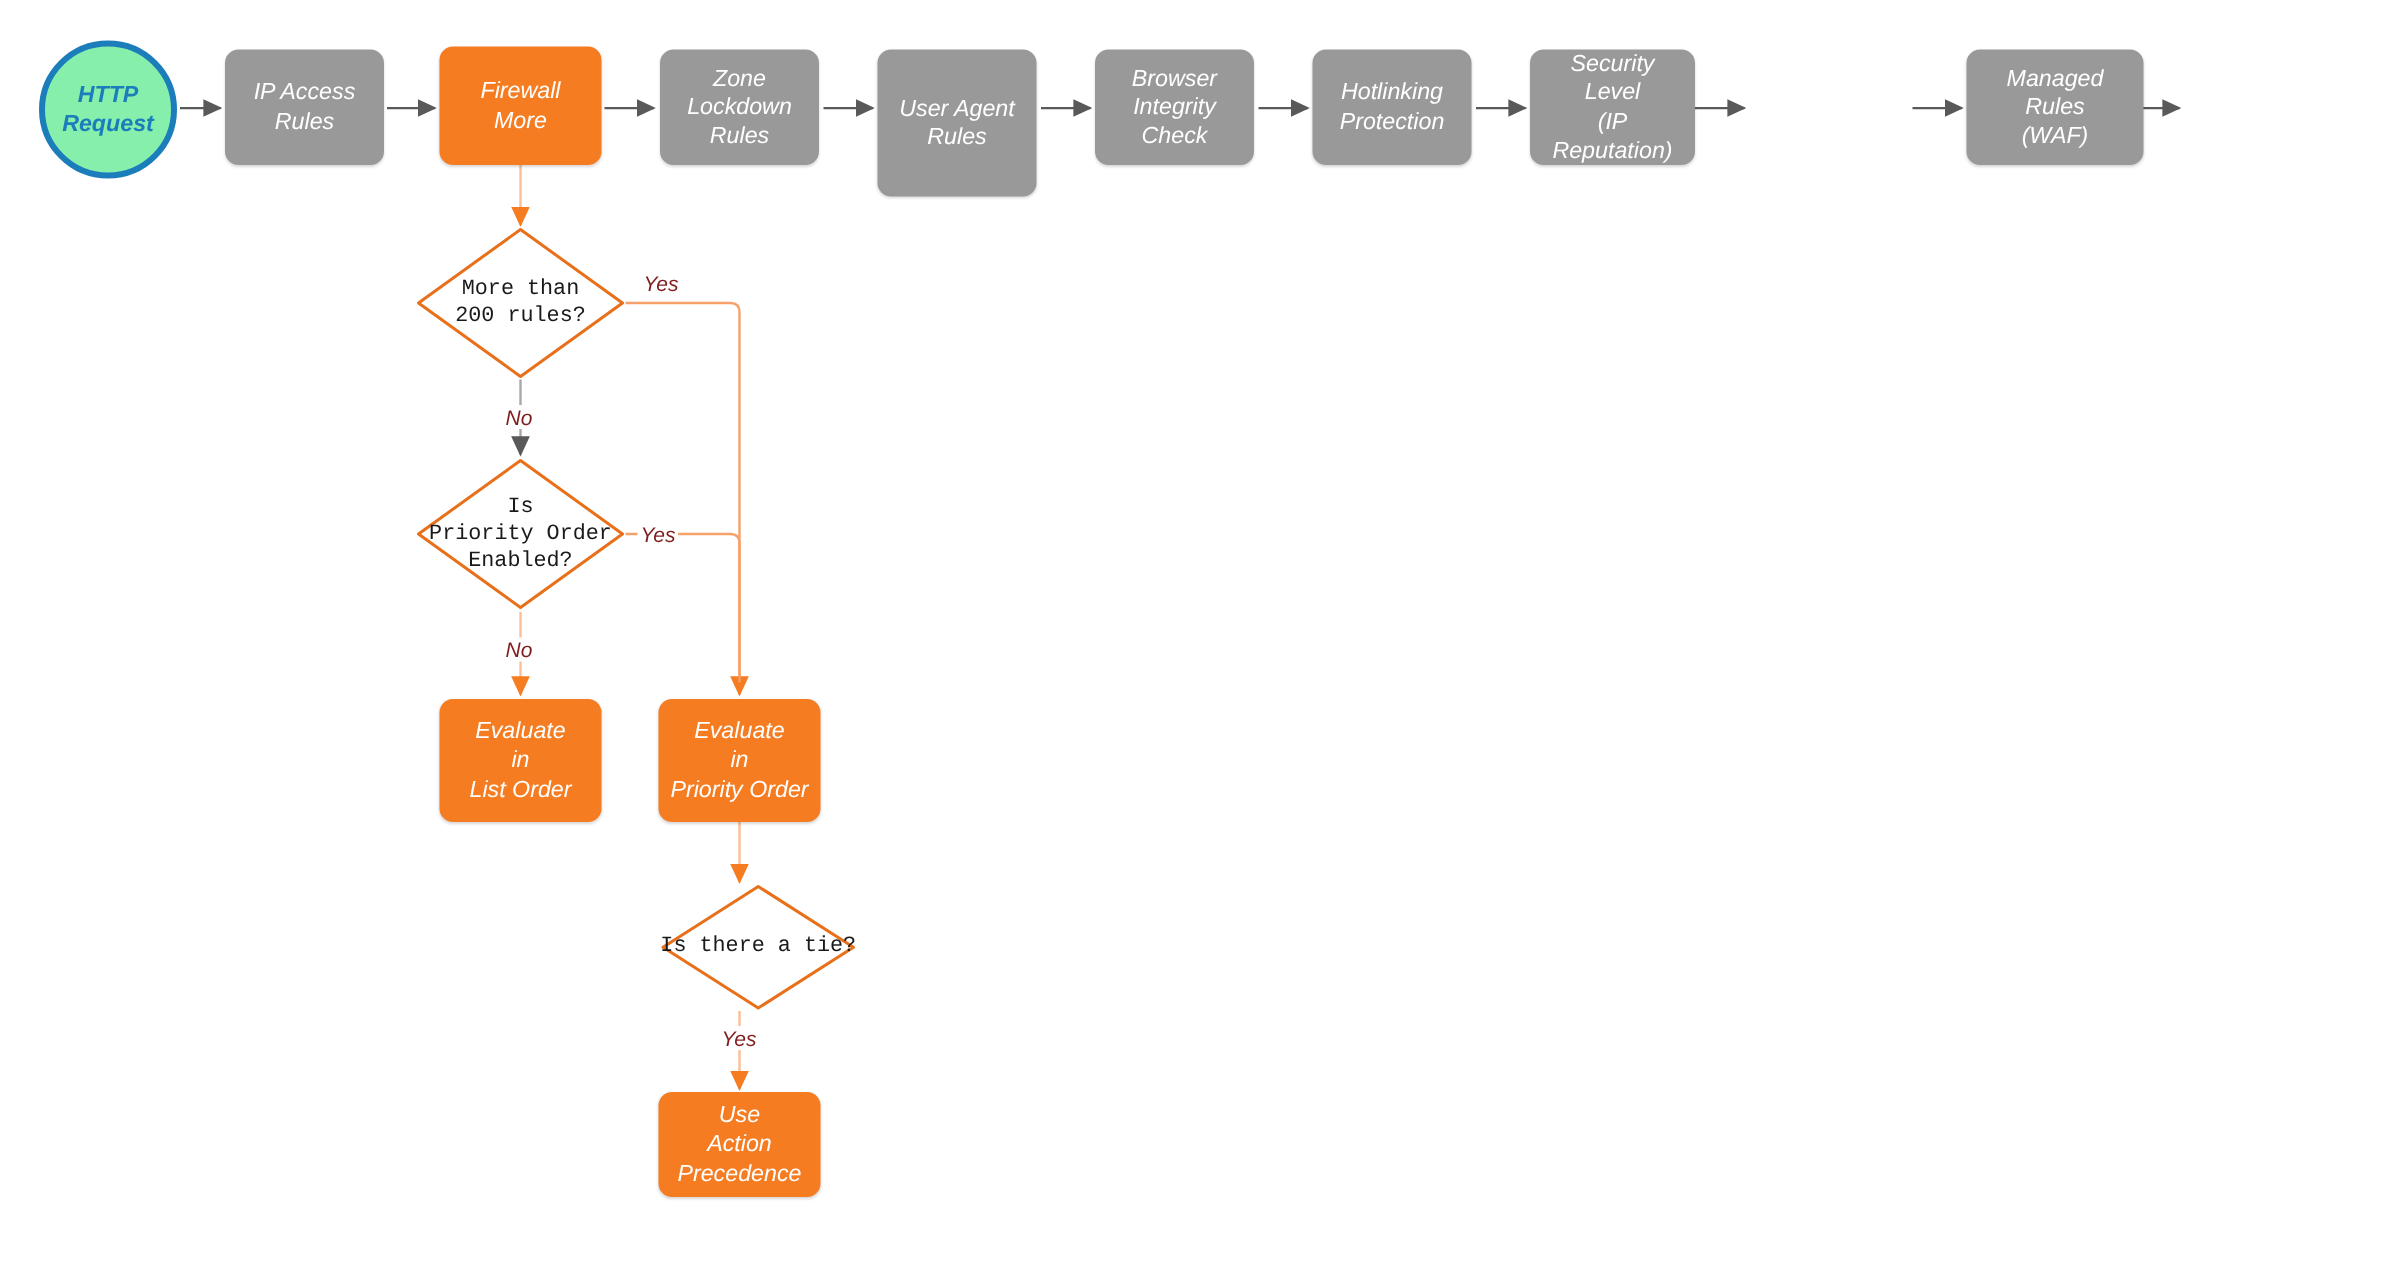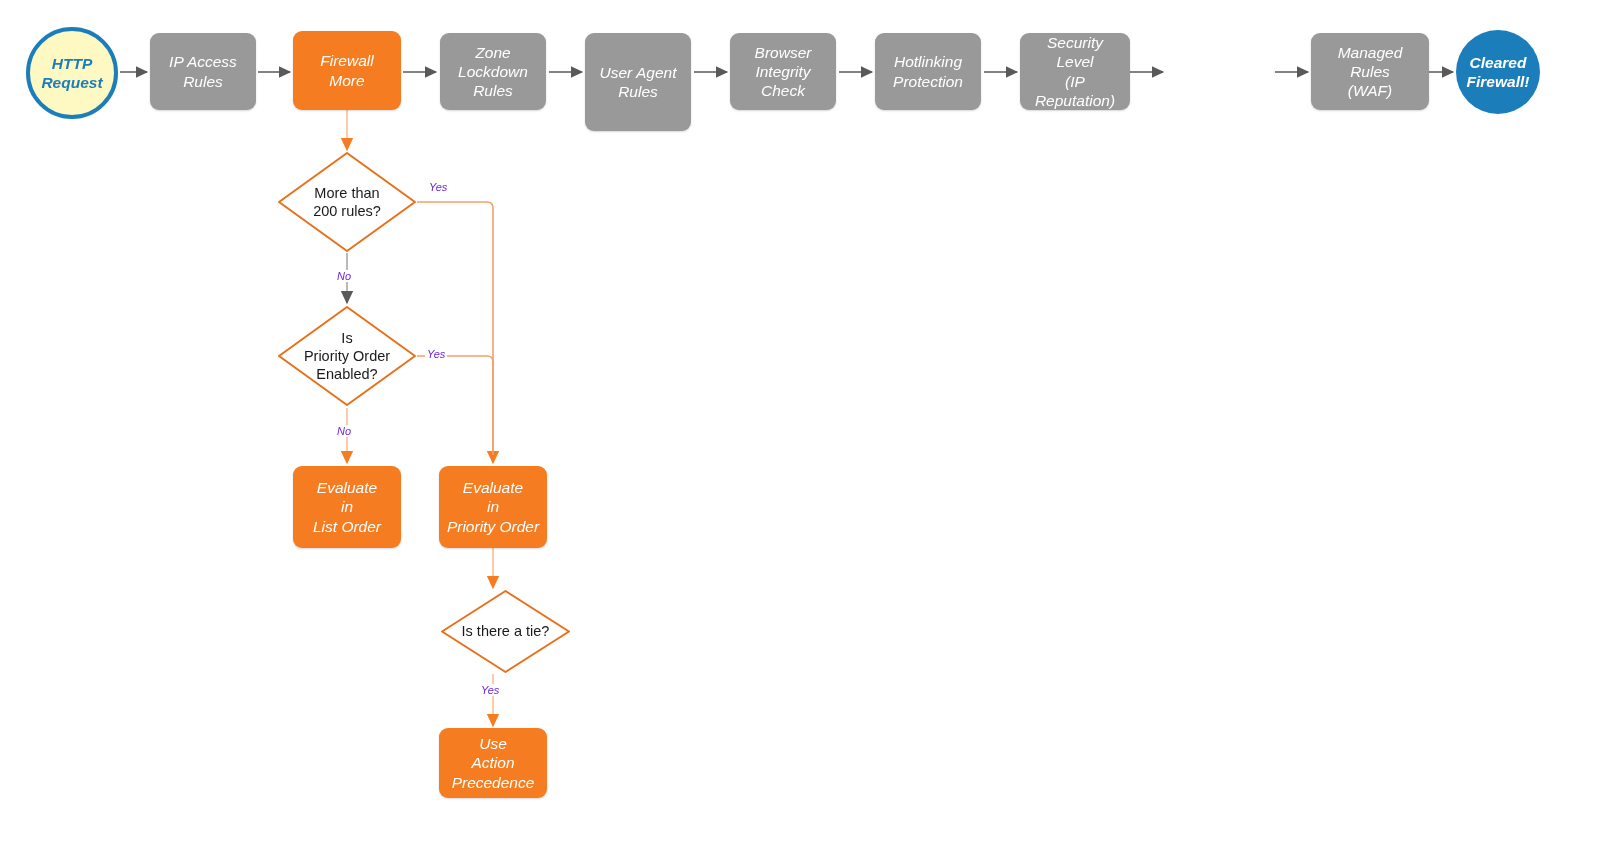--- a/index.html
+++ b/index.html
@@ -58,55 +58,56 @@
 
   
   .circle {
     border-radius: 50%;
     font-style: italic;
     font-weight: bold;
     font-size: 15.5px;
     white-space: pre-line;
   }
   .circle.outline {
-    background: #fef9c3;
+    background: #86efac;
     border: 4px solid #1B7EBB;
     color: #1B7EBB;
   }
   .circle.filled {
     background: #1B7EBB;
     color: #ffffff;
   }
 
   
   .diamond {
     background: transparent;
+    font-family: Liberation Mono, monospace;
   }
   .diamond .dshape {
     position: absolute;
     left: 0;
     top: 0;
     width: 100%;
     height: 100%;
   }
   .diamond .dlabel {
     position: relative;
     z-index: 2;
     font-size: 14.5px;
     color: #1a1a1a;
     white-space: pre-line;
     line-height: 1.25;
   }
 
   
   .edge-label {
     position: absolute;
-    font-size: 11px;
+    font-size: 14px;
     font-style: italic;
-    color: #6d28d9;
+    color: #7f1d1d;
     white-space: nowrap;
     background: #ffffff;
     padding: 0 2px;
   }
 </style>
 </head>
 <body>
 
 <div id="canvas">
 
@@ -194,24 +195,20 @@
 (IP Reputation)</span>
   </div>
 
 
   <div class="node box gray" style="left:1311px; top:33px; width:118px; height:77px;">
     <span>Managed
 Rules
 (WAF)</span>
   </div>
 
-  <div class="node circle filled" style="left:1456px; top:30px; width:84px; height:84px;">
-    <span>Cleared
-Firewall!</span>
-  </div>
 
   <div class="node diamond" style="left:277px; top:151px; width:140px; height:102px;">
     <svg class="dshape" viewBox="0 0 140 102" preserveAspectRatio="none">
       <polygon points="70,2 138,51 70,100 2,51" fill="#ffffff" stroke="#E8701A" stroke-width="2" stroke-linejoin="round"></polygon>
     </svg>
     <span class="dlabel">More than
 200 rules?</span>
   </div>
 
   <div class="node diamond" style="left:277px; top:305px; width:140px; height:102px;">

